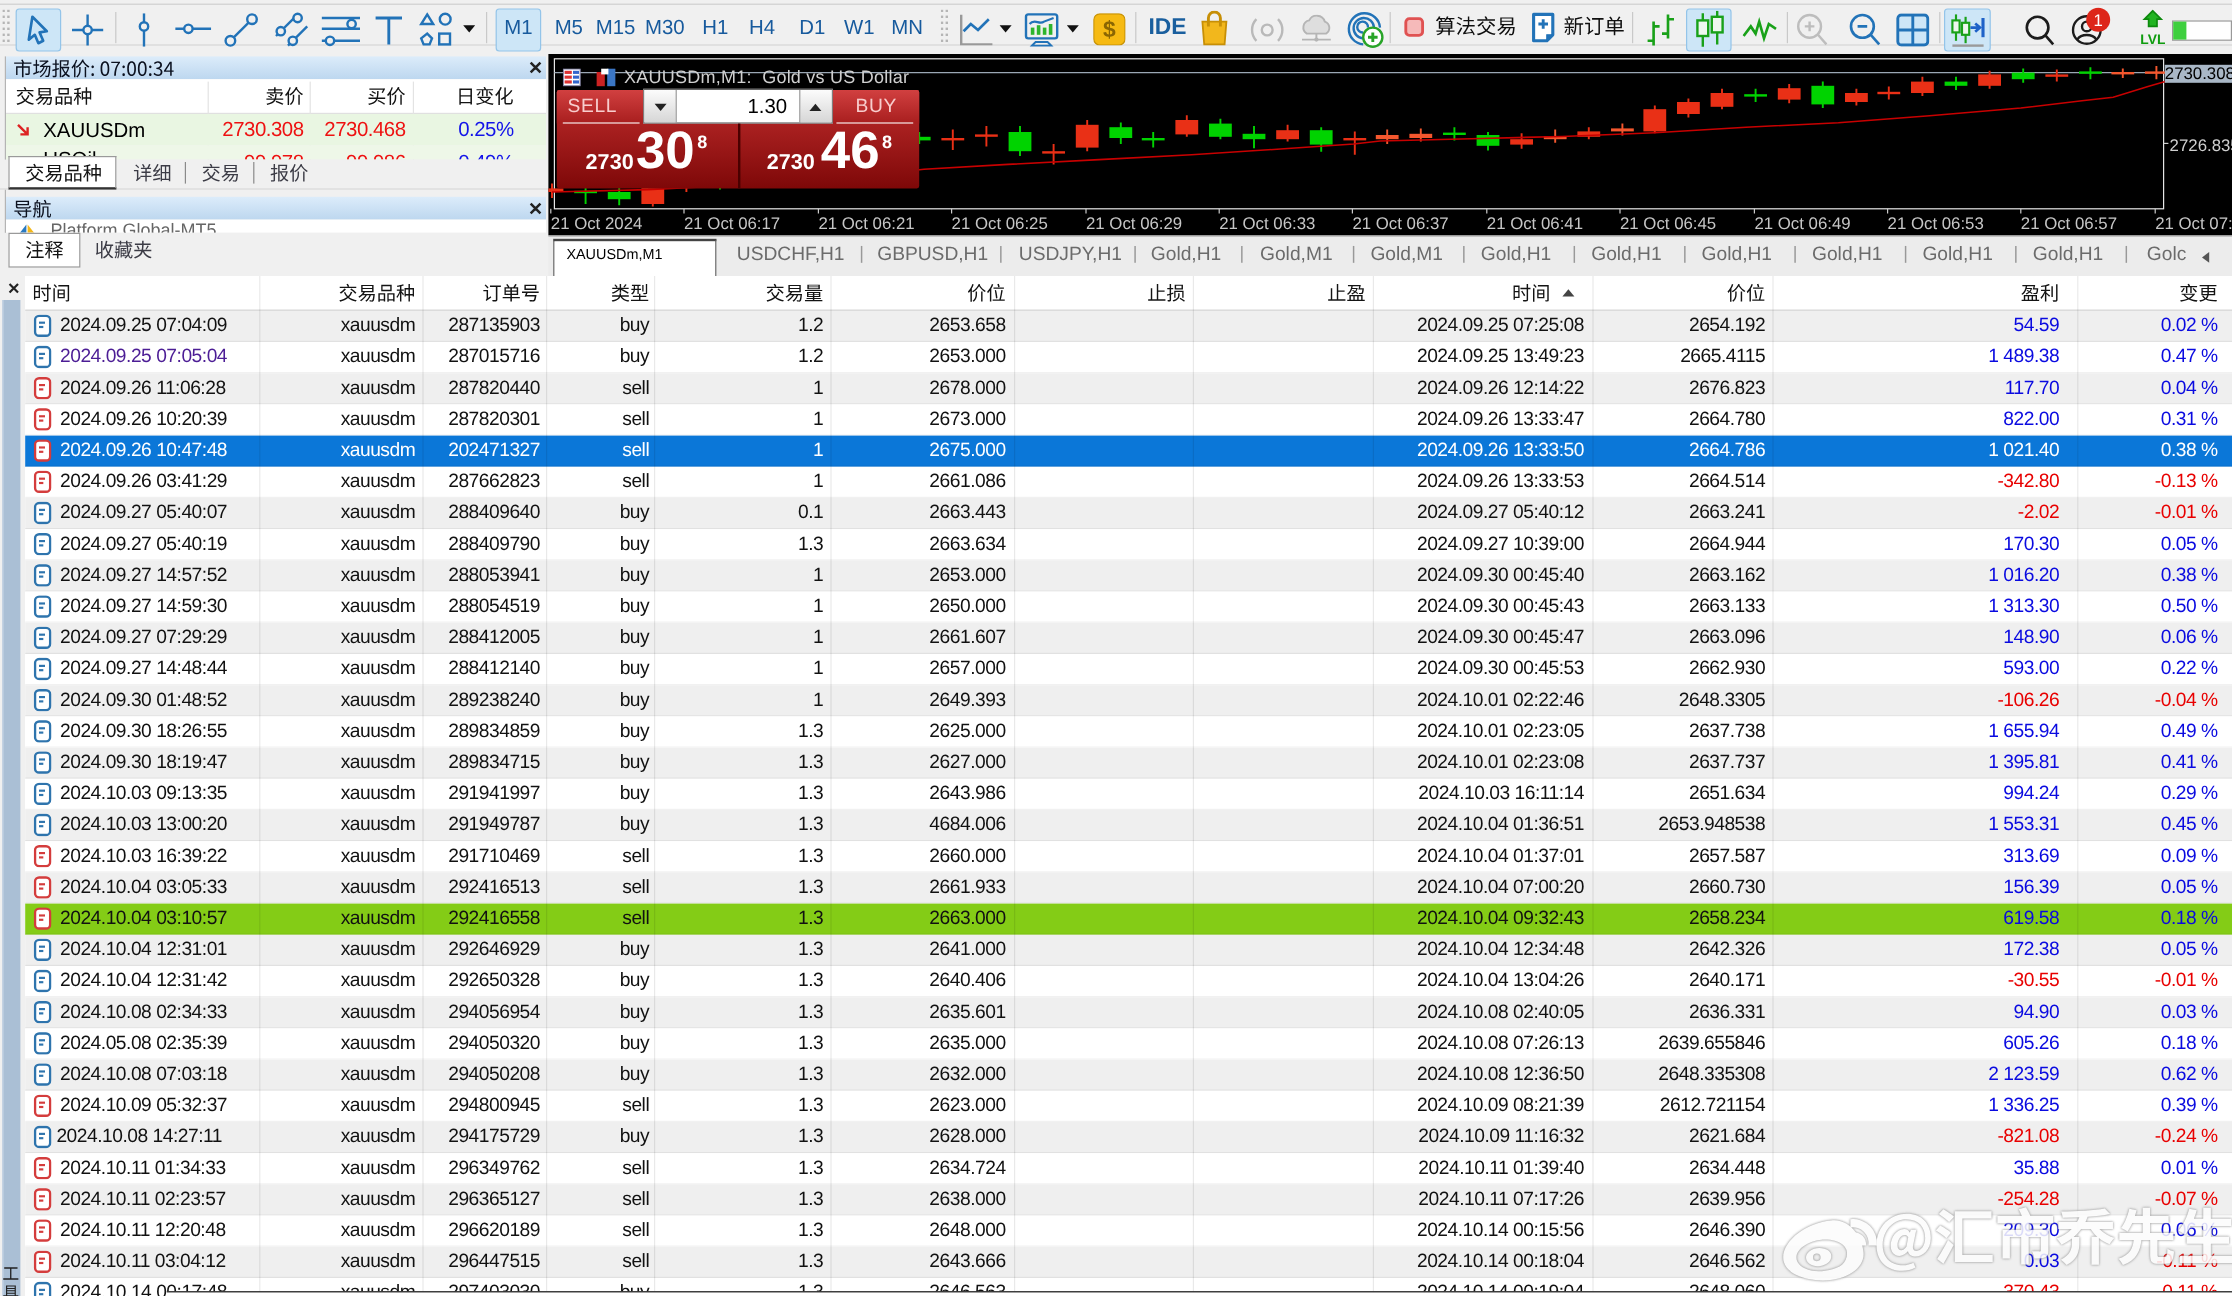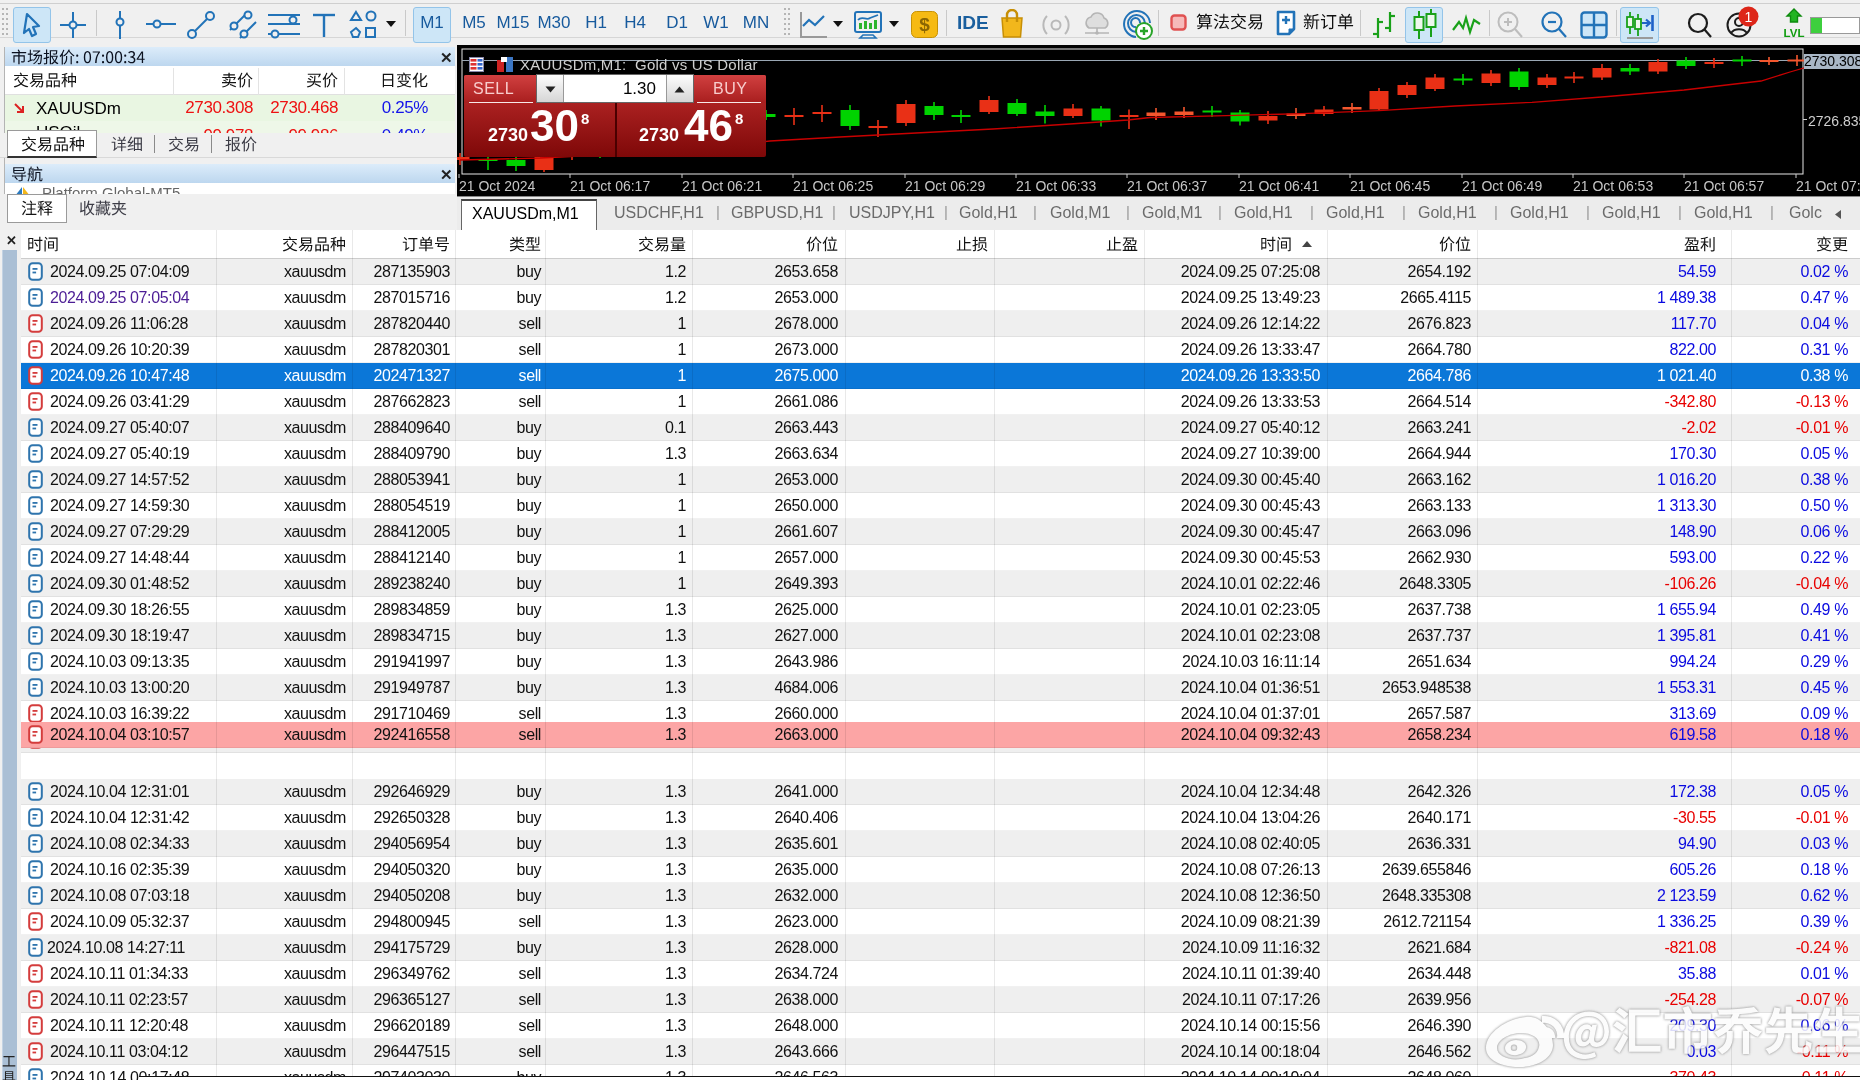--- a/index.html
+++ b/index.html
@@ -521,21 +521,21 @@
       <div style="position:absolute;left:24px;top:50px;font-size:18px;font-weight:bold;color:#fff">2730</div>
       <div style="position:absolute;left:66px;top:26px;font-size:44px;font-weight:bold;color:#fff">30</div>
       <div style="position:absolute;left:117px;top:35px;font-size:15px;font-weight:bold;color:#fff">8</div>
       <div style="position:absolute;left:175px;top:50px;font-size:18px;font-weight:bold;color:#fff">2730</div>
       <div style="position:absolute;left:220px;top:26px;font-size:44px;font-weight:bold;color:#fff">46</div>
       <div style="position:absolute;left:271px;top:35px;font-size:15px;font-weight:bold;color:#fff">8</div>
     </div>
   </div>
 <div id="ctabs" class="abs">
     <div class="abs" style="left:4px;top:2px;width:136px;height:32px;background:#fff;border:1px solid #666;border-bottom:none;border-top:2px solid #444"></div>
-    <div class="abs" style="left:15px;top:8px;font-size:16px;color:#000">XAUUSDm,M1</div>
+    <div class="abs" style="left:15px;top:8px;font-size:12px;color:#000">XAUUSDm,M1</div>
     <div class="ctab" style="left:157px">USDCHF,H1</div>
     <div class="ctab" style="left:274px">GBPUSD,H1</div>
     <div class="ctab" style="left:392px">USDJPY,H1</div>
     <div class="ctab" style="left:502px">Gold,H1</div>
     <div class="ctab" style="left:593px">Gold,M1</div>
     <div class="ctab" style="left:685px">Gold,M1</div>
     <div class="ctab" style="left:777px">Gold,H1</div>
     <div class="ctab" style="left:869px">Gold,H1</div>
     <div class="ctab" style="left:961px">Gold,H1</div>
     <div class="ctab" style="left:1053px">Gold,H1</div>
@@ -924,21 +924,21 @@
       <div class="cell num" style="left:225px;width:100px;color:#111">xauusdm</div>
       <div class="cell num" style="left:339px;width:90px;color:#111">292416513</div>
       <div class="cell num" style="left:440px;width:80px;color:#111">sell</div>
       <div class="cell num" style="left:585px;width:80px;color:#111">1.3</div>
       <div class="cell num" style="left:717px;width:100px;color:#111">2661.933</div>
       <div class="cell num" style="left:1139px;width:160px;color:#111">2024.10.04 07:00:20</div>
       <div class="cell num" style="left:1330px;width:120px;color:#111">2660.730</div>
       <div class="cell num" style="left:1575px;width:120px;color:#0a0ae0">156.39</div>
       <div class="cell num" style="left:1757px;width:70px;color:#0a0ae0">0.05 %</div>
     </div>
-    <div class="row" style="top:492px;background:#fca5a5;border-bottom:1px solid rgba(0,0,0,0.055)">
+    <div class="row" style="top:523px;background:#84cc16;border-bottom:1px solid rgba(0,0,0,0.055)">
       <svg class="abs" style="left:7px;top:3px" width="15" height="19" viewBox="0 0 15 19">
         <rect x="1.2" y="1.2" width="12.6" height="16.6" rx="3.4" fill="#fff" stroke="#d43c3c" stroke-width="2"></rect>
         <rect x="4.5" y="6" width="5" height="1.8" fill="#d43c3c"></rect>
         <rect x="4.5" y="9.6" width="3.6" height="1.8" fill="#d43c3c"></rect>
       </svg>
       <div class="cell" style="left:29px;width:160px;color:#111">2024.10.04 03:10:57</div>
       <div class="cell num" style="left:225px;width:100px;color:#111">xauusdm</div>
       <div class="cell num" style="left:339px;width:90px;color:#111">292416558</div>
       <div class="cell num" style="left:440px;width:80px;color:#111">sell</div>
       <div class="cell num" style="left:585px;width:80px;color:#111">1.3</div>
@@ -998,21 +998,21 @@
       <div class="cell num" style="left:1330px;width:120px;color:#111">2636.331</div>
       <div class="cell num" style="left:1575px;width:120px;color:#0a0ae0">94.90</div>
       <div class="cell num" style="left:1757px;width:70px;color:#0a0ae0">0.03 %</div>
     </div>
     <div class="row" style="top:627px;background:#ffffff;border-bottom:1px solid rgba(0,0,0,0.055)">
       <svg class="abs" style="left:7px;top:3px" width="15" height="19" viewBox="0 0 15 19">
         <rect x="1.2" y="1.2" width="12.6" height="16.6" rx="3.4" fill="#fff" stroke="#2e74ad" stroke-width="2"></rect>
         <rect x="4.5" y="6" width="5" height="1.8" fill="#2e74ad"></rect>
         <rect x="4.5" y="9.6" width="3.6" height="1.8" fill="#2e74ad"></rect>
       </svg>
-      <div class="cell" style="left:29px;width:160px;color:#111">2024.10.16 02:35:39</div>
+      <div class="cell" style="left:29px;width:160px;color:#111">2024.05.08 02:35:39</div>
       <div class="cell num" style="left:225px;width:100px;color:#111">xauusdm</div>
       <div class="cell num" style="left:339px;width:90px;color:#111">294050320</div>
       <div class="cell num" style="left:440px;width:80px;color:#111">buy</div>
       <div class="cell num" style="left:585px;width:80px;color:#111">1.3</div>
       <div class="cell num" style="left:717px;width:100px;color:#111">2635.000</div>
       <div class="cell num" style="left:1139px;width:160px;color:#111">2024.10.08 07:26:13</div>
       <div class="cell num" style="left:1330px;width:120px;color:#111">2639.655846</div>
       <div class="cell num" style="left:1575px;width:120px;color:#0a0ae0">605.26</div>
       <div class="cell num" style="left:1757px;width:70px;color:#0a0ae0">0.18 %</div>
     </div>

